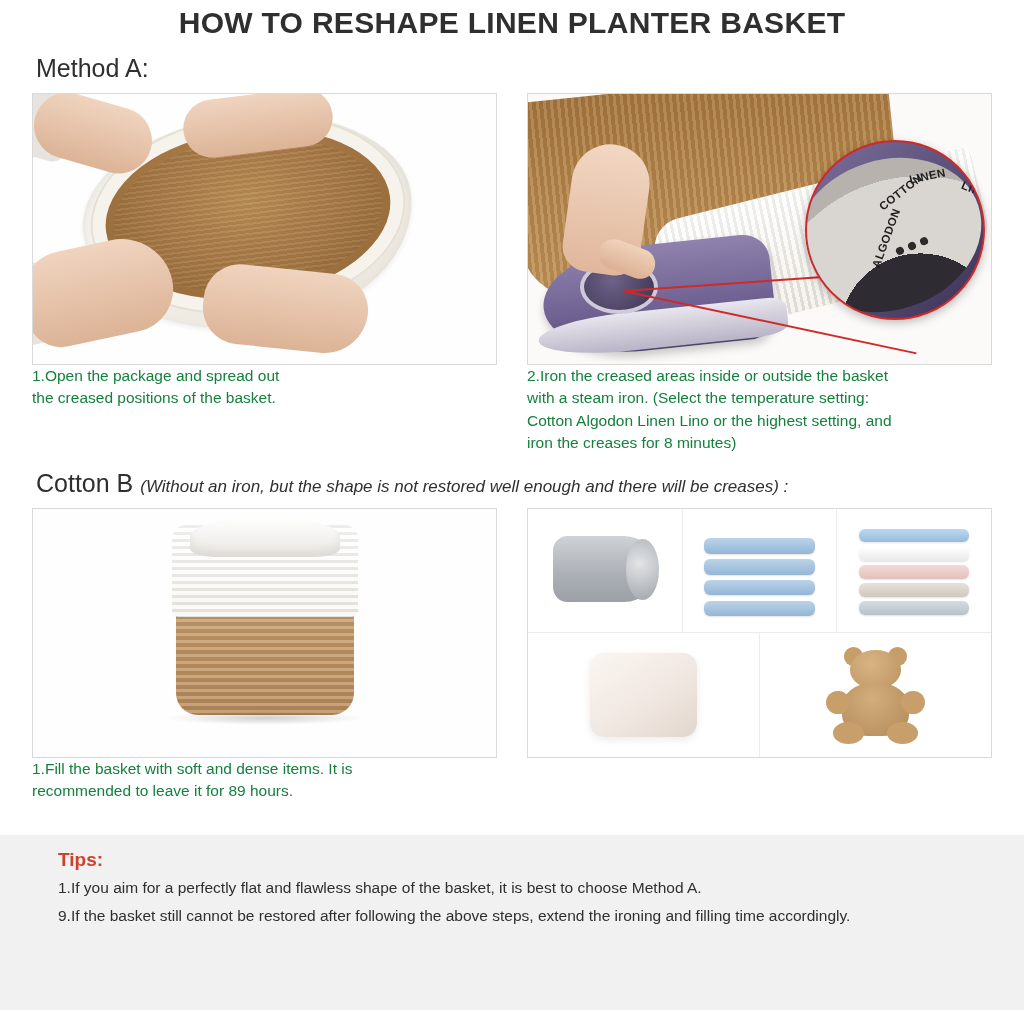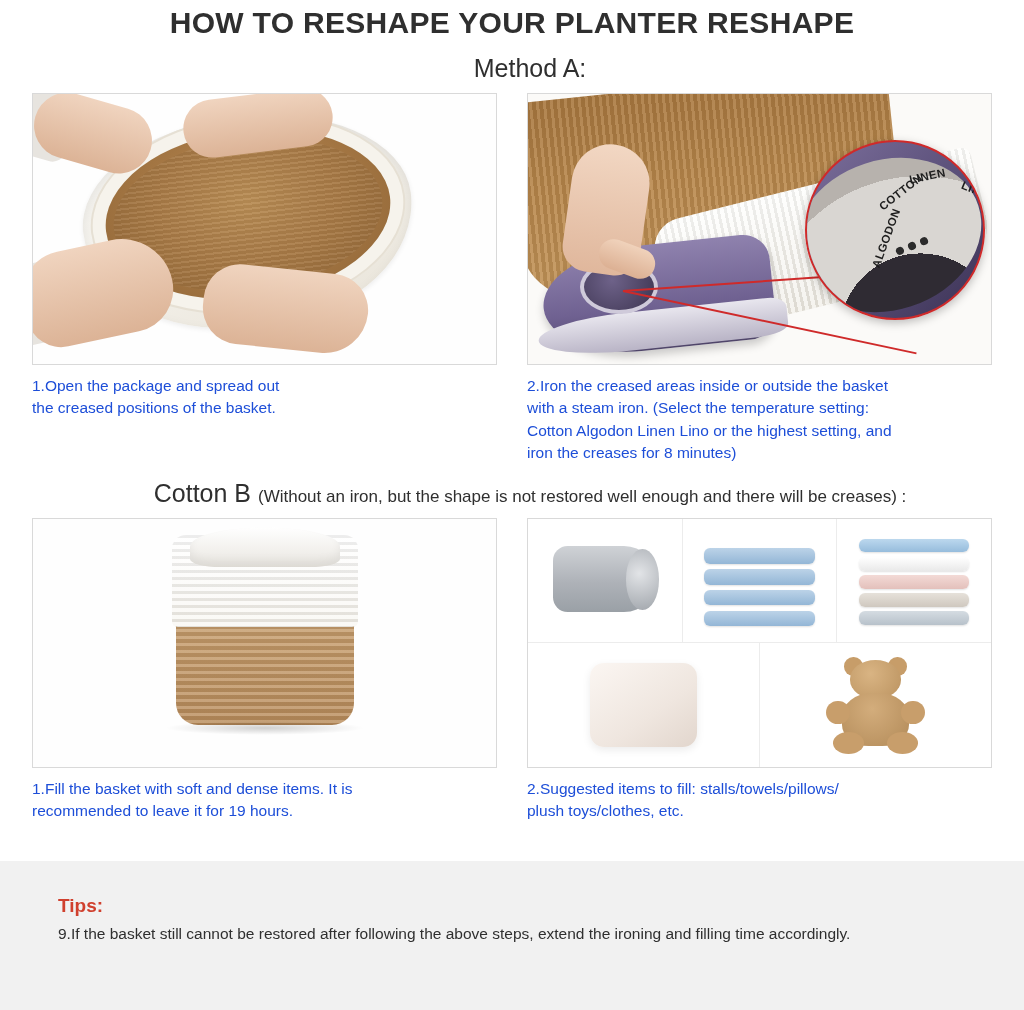--- a/index.html
+++ b/index.html
@@ -28,46 +28,45 @@
     letter-spacing: 0.3px;
     color: #2f2f2f;
     padding-top: 6px;
     margin: 0;
   }
   .method-label {
     font-size: 25px;
     color: #2f2f2f;
     margin: 14px 0 10px 36px;
     font-weight: 400;
-    text-align: center;
   }
   .method-label .sub {
     font-size: 17px;
     color: #2f2f2f;
+    font-style: italic;
   }
   .row {
     display: flex;
     padding: 0 32px 0 32px;
     gap: 30px;
   }
   .col {
     flex: 1;
     min-width: 0;
   }
   .photo {
     border: 1px solid #d9d9d9;
     background: #fdfdfd;
     position: relative;
     overflow: hidden;
   }
   .caption {
     font-size: 15.5px;
     line-height: 1.45;
-    color: #1d4ed8;
-    margin-top: 10px;
+    color: #15803d;
     white-space: pre-line;
   }
   
   .a1 { height: 270px; }
   .a1 .bg { position: absolute; inset: 0; background: #fefefe; }
   .a1 .basketOuter {
     position: absolute;
     left: 50px; top: 22px;
     width: 330px; height: 210px;
     border-radius: 50% 50% 46% 46% / 46% 46% 54% 54%;
@@ -271,43 +270,43 @@
     background: radial-gradient(circle at 45% 30%, #d3ad7c, #b28a58); border-radius:45% 45% 40% 40%;}
   .bear .arm{ position:absolute; top:44%; width:26%; height:26%; border-radius:50%; background:#c89e6b;}
   .bear .arm.l{ left:-4%;} .bear .arm.r{ right:-4%;}
   .bear .leg{ position:absolute; bottom:-2%; width:34%; height:24%; border-radius:50%; background:#c89e6b;}
   .bear .leg.l{ left:4%;} .bear .leg.r{ right:4%;}
 
   
   .tips {
     position:absolute; left:0; right:0; bottom:0;
     background:#f1f1f1;
-    padding: 34px 44px 24px 58px;
+    padding: 14px 44px 24px 58px;
     box-sizing:border-box;
-    height: 149px;
+    height: 175px;
   }
   .tips h3{
     margin:0 0 4px 0;
     font-size: 19px;
     color:#d0402e;
     font-weight:700;
   }
   .tips p{
     margin: 5px 0;
     font-size: 15.5px;
     line-height:1.5;
     color:#2f2f2f;
   }
 </style>
 </head>
 <body>
 
 <div class="page">
 
-  <h1 class="title">HOW TO RESHAPE YOUR PLANTER RESHAPE</h1>
+  <h1 class="title">HOW TO RESHAPE LINEN PLANTER BASKET</h1>
 
   <div class="method-label">
     <span>Method A:</span>
   </div>
 
   <div class="row">
 
     <div class="col">
       <div class="photo a1">
         <div class="bg"></div>
@@ -366,21 +365,21 @@
   <div class="row">
 
     <div class="col">
       <div class="photo b1">
         <div class="basket"></div>
         <div class="top"></div>
         <div class="liner"></div>
         <div class="shadow"></div>
       </div>
       <div class="caption">1.Fill the basket with soft and dense items. It is
-recommended to leave it for 19 hours.</div>
+recommended to leave it for 89 hours.</div>
     </div>
 
     <div class="col">
       <div class="photo b2">
         <div class="grid">
           <div class="gr">
             <div class="cell">
                 <div class="roll"></div>
               </div>
             <div class="cell">
@@ -413,24 +412,23 @@
                 <div class="body"></div>
                 <div class="arm l"></div>
                   <div class="arm r"></div>
                 <div class="leg l"></div>
                   <div class="leg r"></div>
               </div>
             </div>
           </div>
         </div>
       </div>
-      <div class="caption">2.Suggested items to fill: stalls/towels/pillows/
-plush toys/clothes, etc.</div>
     </div>
 
   </div>
 
   <div class="tips">
     <h3>Tips:</h3>
+    <p>1.If you aim for a perfectly flat and flawless shape of the basket, it is best to choose Method A.</p>
     <p>9.If the basket still cannot be restored after following the above steps, extend the ironing and filling time accordingly.</p>
   </div>
 
 </div>
 
 </body></html>

